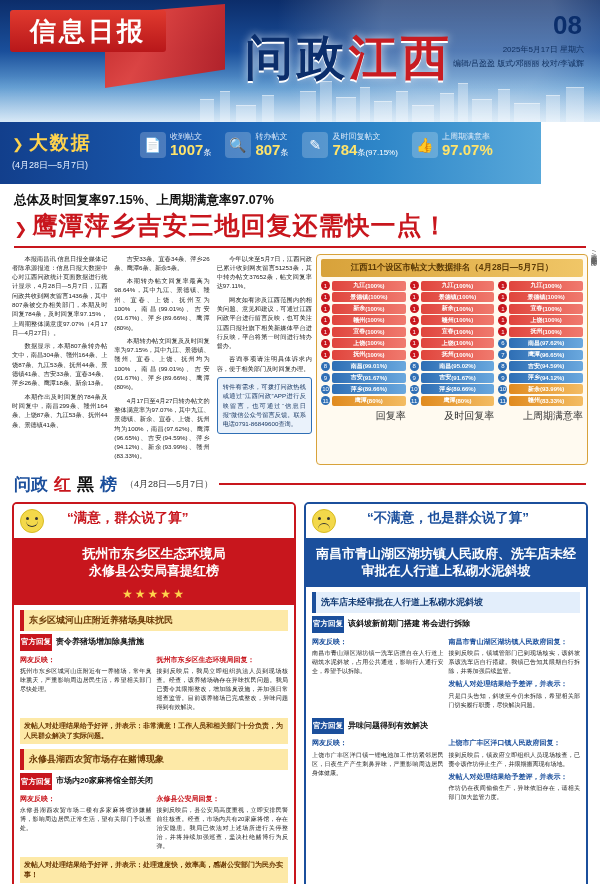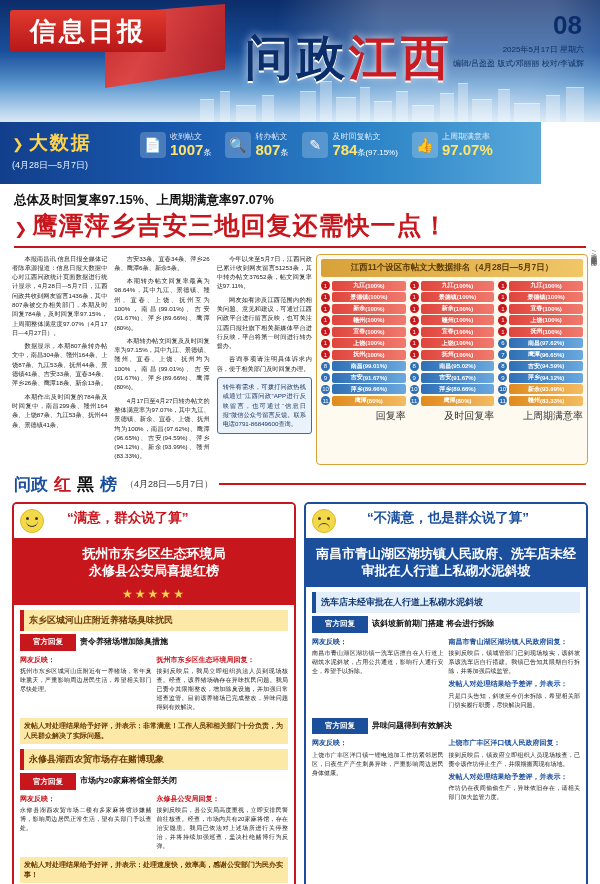--- a/index.html
+++ b/index.html
@@ -113,21 +113,21 @@
   .p-quote{font-size:13.5px;font-weight:bold;color:#c8161d;}
   .panel.blue .p-quote{color:#1b4f9c;margin-left:8px;}
   .p-banner{background:#c8161d;color:#fff;font-size:13px;font-weight:bold;line-height:1.35;padding:7px 8px;text-align:center;}
   .panel.blue .p-banner{background:#1b4f9c;}
   .stars{color:#ffd34d;font-size:12px;letter-spacing:2px;text-align:center;padding-bottom:4px;background:#c8161d;}
   .case{margin:5px 6px 0 6px;}
   .case-title{background:#fde9a7;border-left:4px solid #c8161d;font-size:9px;font-weight:bold;
       padding:4px 5px;color:#6b3a06;}
   .panel.blue .case-title{background:#e3eefb;border-left-color:#1b4f9c;color:#123a73;}
   .reply-row{display:flex;align-items:stretch;margin-top:3px;}
-  .reply-tag{background:#c8161d;color:#fff;font-size:7.5px;font-weight:bold;padding:3px 13px;
+  .reply-tag{background:#c8161d;color:#fff;font-size:7.5px;font-weight:bold;padding:3px 1px;
      display:flex;align-items:center;flex:0 0 auto;writing-mode:horizontal-tb;}
   .panel.blue .reply-tag{background:#1b4f9c;}
   .reply-txt{font-size:8px;color:#111;padding:3px 4px;flex:1;line-height:1.35;font-weight:bold;}
   .sub-cols{display:flex;gap:5px;margin-top:4px;}
   .sub-col{flex:1;font-size:6px;line-height:1.5;color:#222;text-align:justify;}
   .sub-col .hd{font-size:7px;font-weight:bold;color:#c8161d;margin-bottom:2px;}
   .panel.blue .sub-col .hd{color:#1b4f9c;}
   .sub-col p{margin:0 0 3px 0;}
   .yellowbar{background:#fde9a7;font-size:7px;font-weight:bold;color:#6b3a06;padding:3px 4px;margin-top:3px;}
 </style>

